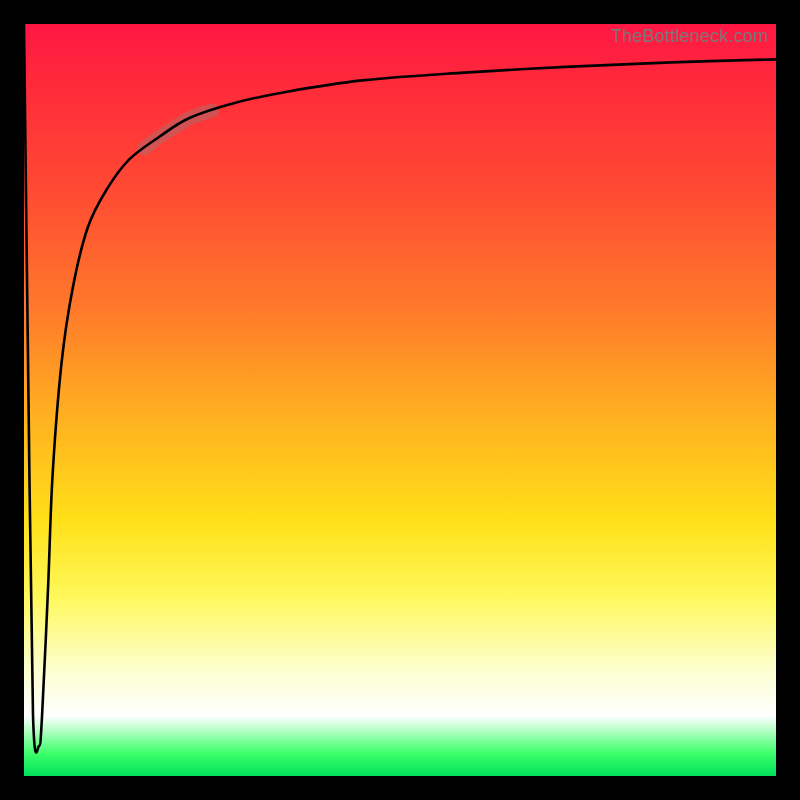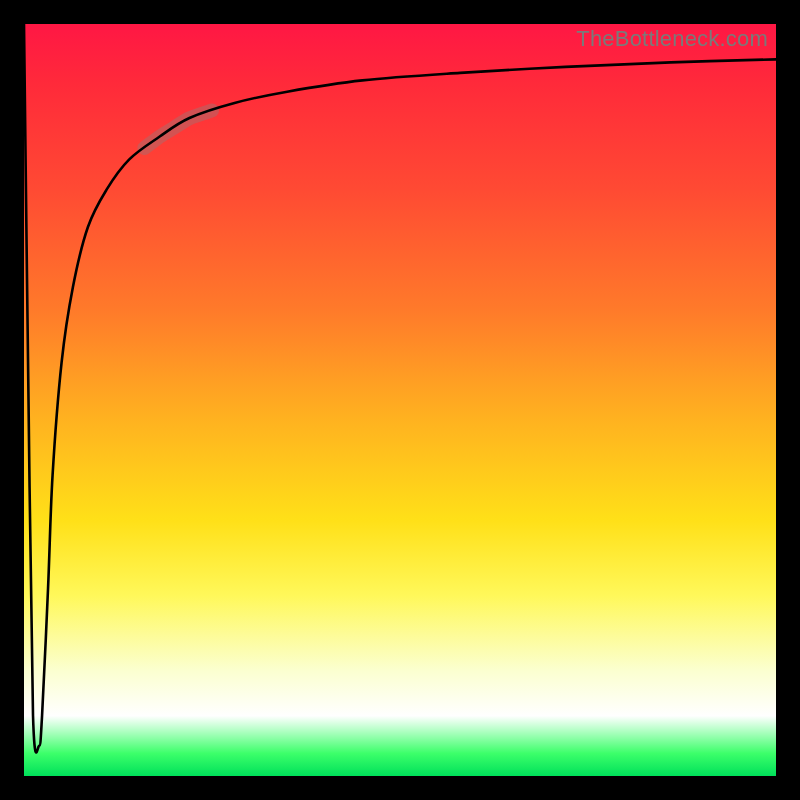--- a/index.html
+++ b/index.html
@@ -37,21 +37,21 @@
       #ffffff 92%,
       #3cff6a 97%,
       #00e05a 100%
     );
   }
   .watermark {
     position: absolute;
     top: 2px;
     right: 8px;
     color: #7a7a7a;
-    font-size: 22px;
+    font-size: 18px;
     letter-spacing: 0.2px;
     user-select: none;
     text-align: right;
   }
   svg.curve {
     position: absolute;
     left: 0;
     top: 0;
     width: 752px;
     height: 752px;

